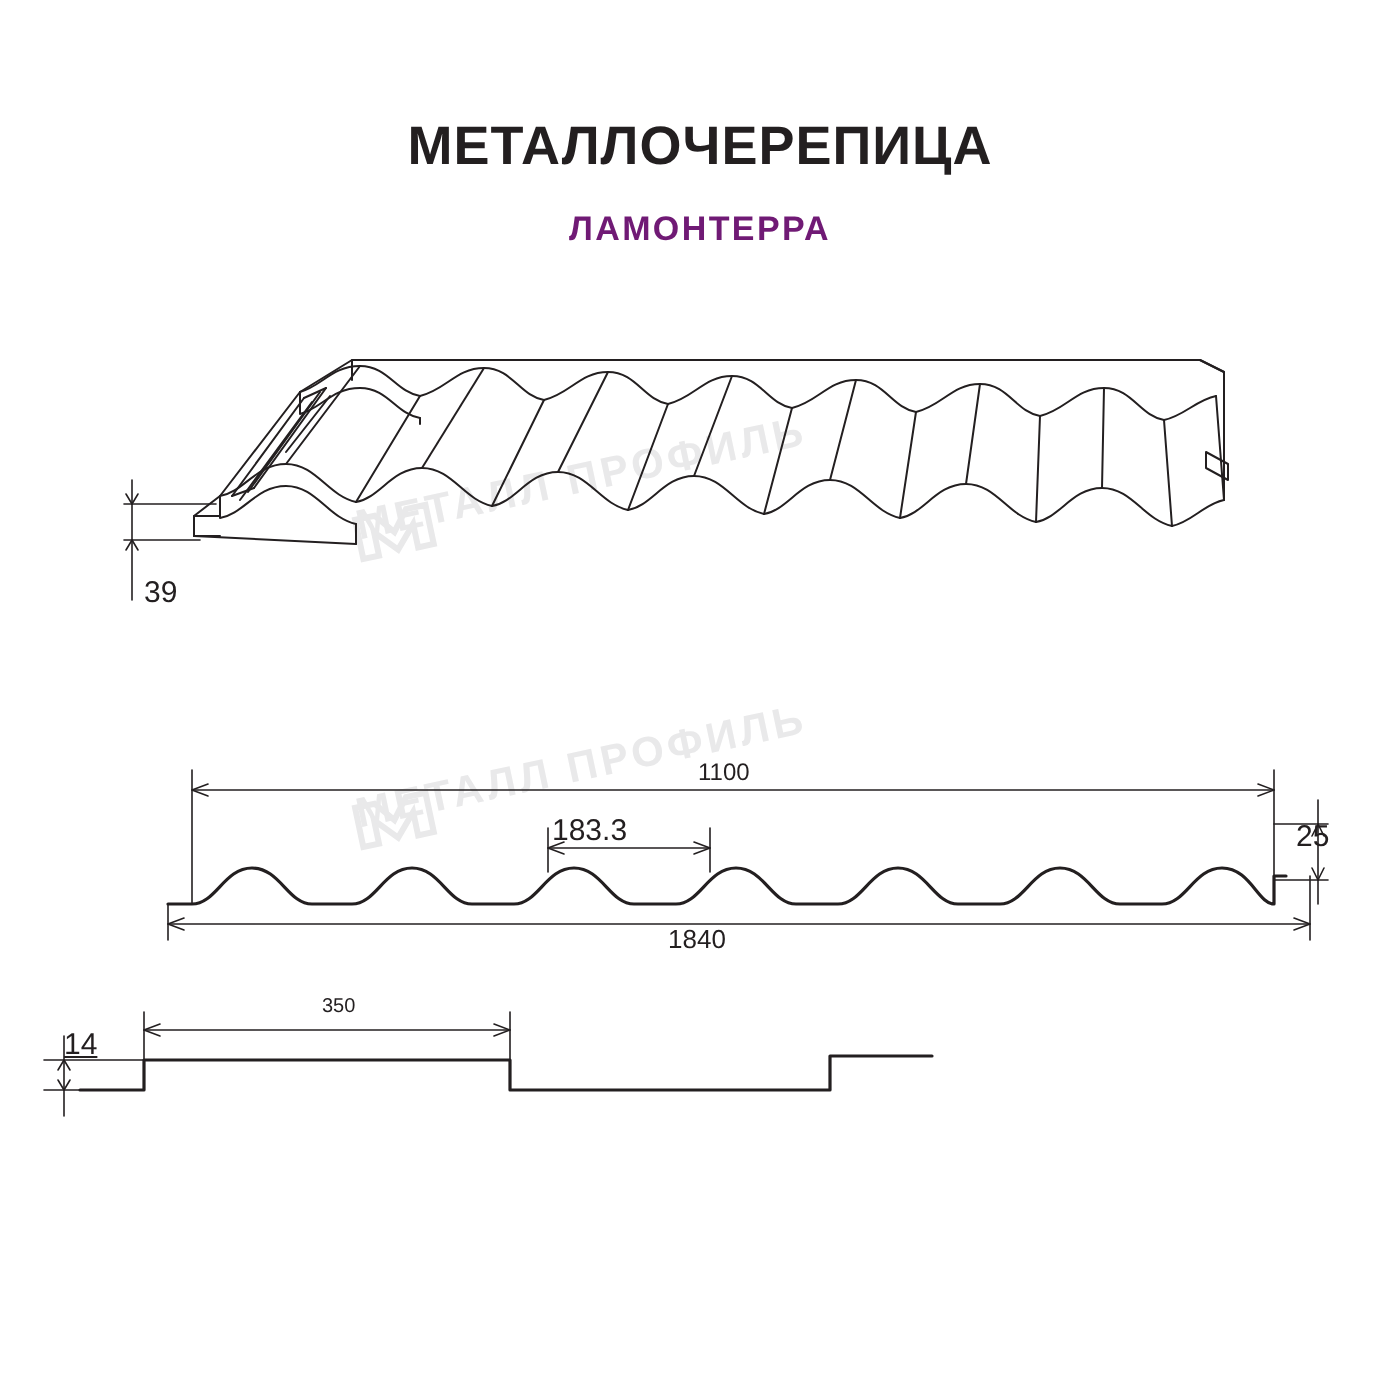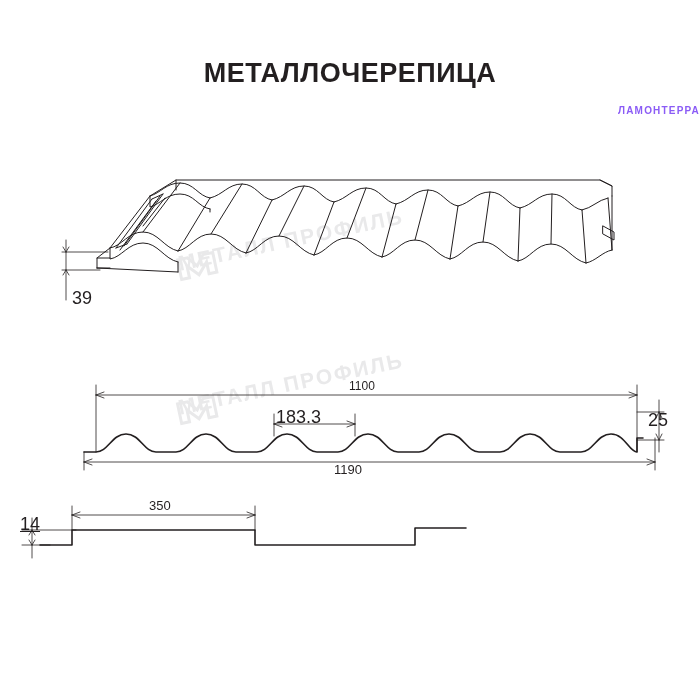--- a/index.html
+++ b/index.html
@@ -24,25 +24,25 @@
     font-size: 27px;
     font-weight: bold;
     letter-spacing: 0.5px;
     color: #231f20;
   }
   .subtitle {
     position: absolute;
     left: 0;
     top: 105px;
     width: 700px;
-    text-align: right;
-    font-size: 10px;
+    text-align: center;
+    font-size: 17px;
     font-weight: bold;
     letter-spacing: 1.2px;
-    color: #8b5cf6;
+    color: #701a75;
   }
   .svg-layer {
     position: absolute;
     left: 0;
     top: 0;
   }
   .wm {
     position: absolute;
     pointer-events: none;
     color: #e9e9ea;
@@ -62,21 +62,21 @@
     font-size: 21px;
     letter-spacing: 2px;
     transform: rotate(-12deg);
   }
   .wm-logo {
     position: absolute;
     pointer-events: none;
   }
   .dim-text {
     position: absolute;
-    font-size: 18px;
+    font-size: 15px;
     color: #231f20;
     white-space: nowrap;
   }
 </style>
 </head>
 <body>
 
 <div id="page">
 
   <div class="title">МЕТАЛЛОЧЕРЕПИЦА</div>
@@ -239,21 +239,21 @@
 
     </g>
   </svg>
 
   <div class="dim-text" style="left:72px; top:288px;">39</div>
 
   <div class="dim-text" style="left:349px; top:379px; font-size:12px;">1100</div>
 
   <div class="dim-text" style="left:276px; top:407px;">183.3</div>
 
-  <div class="dim-text" style="left:334px; top:462px; font-size:13px;">1190</div>
+  <div class="dim-text" style="left:334px; top:462px; font-size:13px;">1840</div>
 
   <div class="dim-text" style="left:648px; top:410px;">25</div>
 
-  <div class="dim-text" style="left:149px; top:498px; font-size:13px;">350</div>
-
-  <div class="dim-text" style="left:20px; top:514px;text-decoration:underline;">14</div>
+  <div class="dim-text" style="left:161px; top:498px; font-size:10px;">350</div>
+
+  <div class="dim-text" style="left:32px; top:514px;text-decoration:underline;">14</div>
 
 </div>
 
 </body></html>

